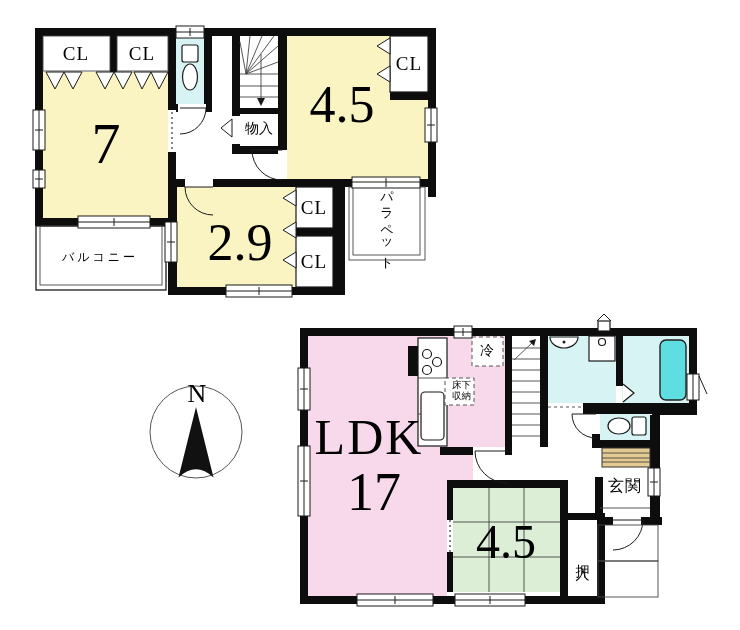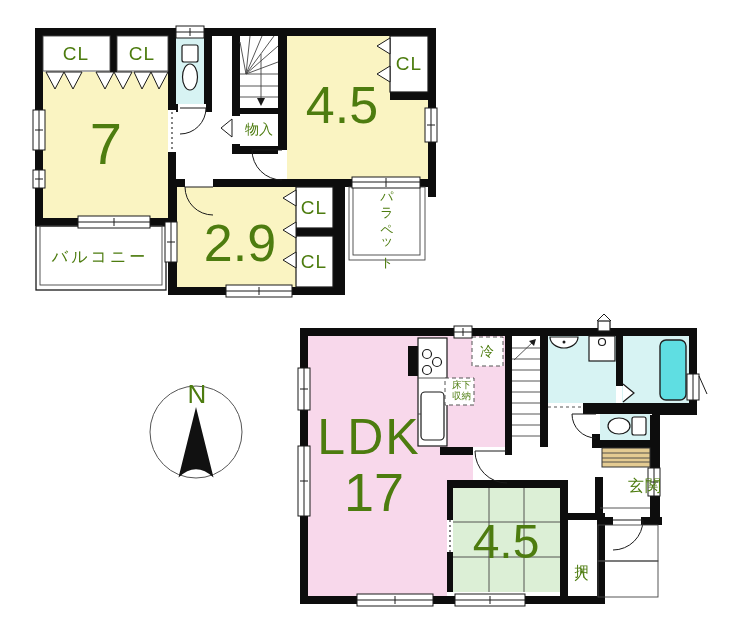--- a/index.html
+++ b/index.html
@@ -10,32 +10,32 @@
   .blk{fill:#0d0d0d;}
   .ln{stroke:#1a1a1a;stroke-width:1.3;fill:none;}
   .ln08{stroke:#444;stroke-width:0.9;fill:none;}
   .fix{fill:#ffffff;stroke:#1a1a1a;stroke-width:1.2;}
   .winr{fill:#ffffff;stroke:#1a1a1a;stroke-width:1;}
   .winl{stroke:#1a1a1a;stroke-width:1;fill:none;}
   .arc{fill:none;stroke:#1a1a1a;stroke-width:1;}
   .wedge{fill:#ffffff;stroke:#1a1a1a;stroke-width:1;}
   .dashbox{fill:#ffffff;stroke:#555;stroke-width:1;stroke-dasharray:4 3;}
   
-  .lbl{position:absolute;transform:translate(-50%,-50%);color:#4d7c0f;line-height:1;
-       white-space:nowrap;font-family:Liberation Sans, sans-serif;}
+  .lbl{position:absolute;transform:translate(-50%,-50%);color:#000000;line-height:1;
+       white-space:nowrap;font-family:Liberation Serif, serif;}
   .vert{writing-mode:vertical-rl;text-orientation:upright;letter-spacing:2px;}
   .s-cl{font-size:19px;letter-spacing:1px;}
   .s-num{font-size:52px;}
   .s-num7{font-size:58px;}
   .s-17{font-size:54px;}
   .s-ldk{font-size:50px;letter-spacing:2px;}
   .s-45{font-size:48px;}
   .s-sm{font-size:14px;}
-  .s-genkan{font-size:16px;letter-spacing:1px;margin-left:20px;}
-  .s-balc{font-size:16px;letter-spacing:3px;}
+  .s-genkan{font-size:16px;letter-spacing:1px;}
+  .s-balc{font-size:12px;letter-spacing:3px;}
   .s-para{font-size:13px;}
   .s-oshi{font-size:14px;}
   .s-n{font-size:26px;}
   .wrap2{white-space:normal;width:24px;word-break:break-all;text-align:right;
          line-height:1.15;font-size:9.5px;}
 </style>
 </head>
 <body>
 
 <div id="canvas">

